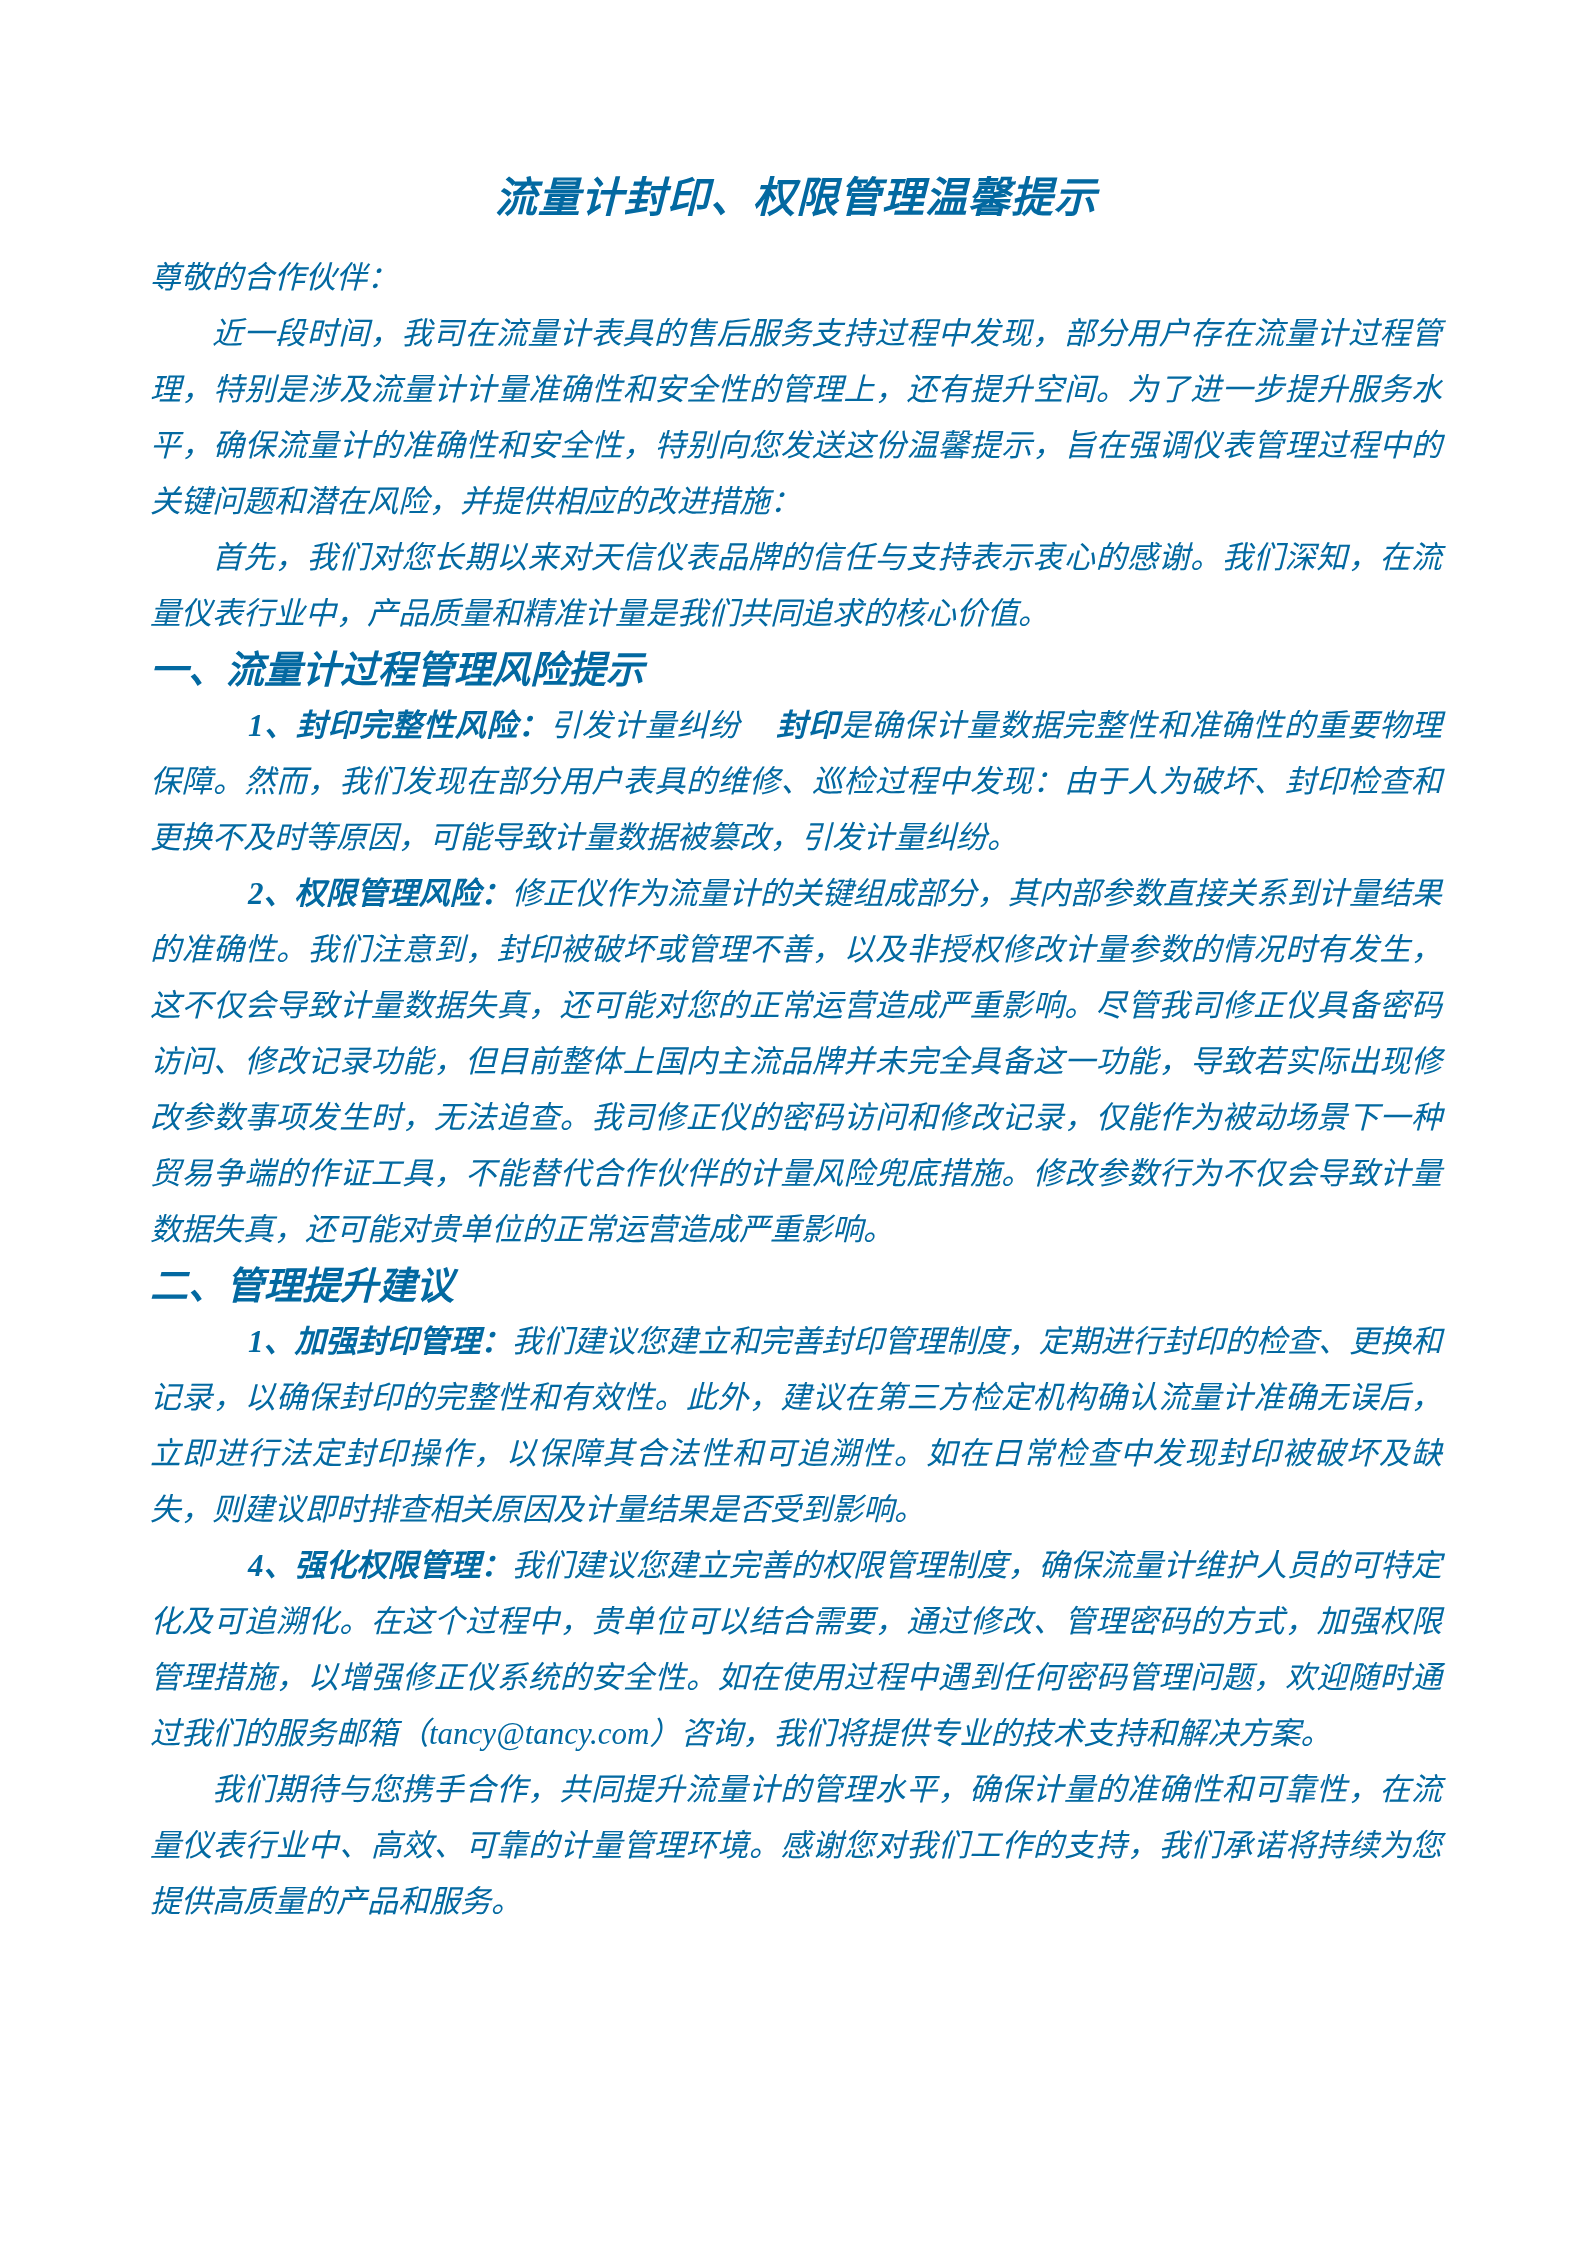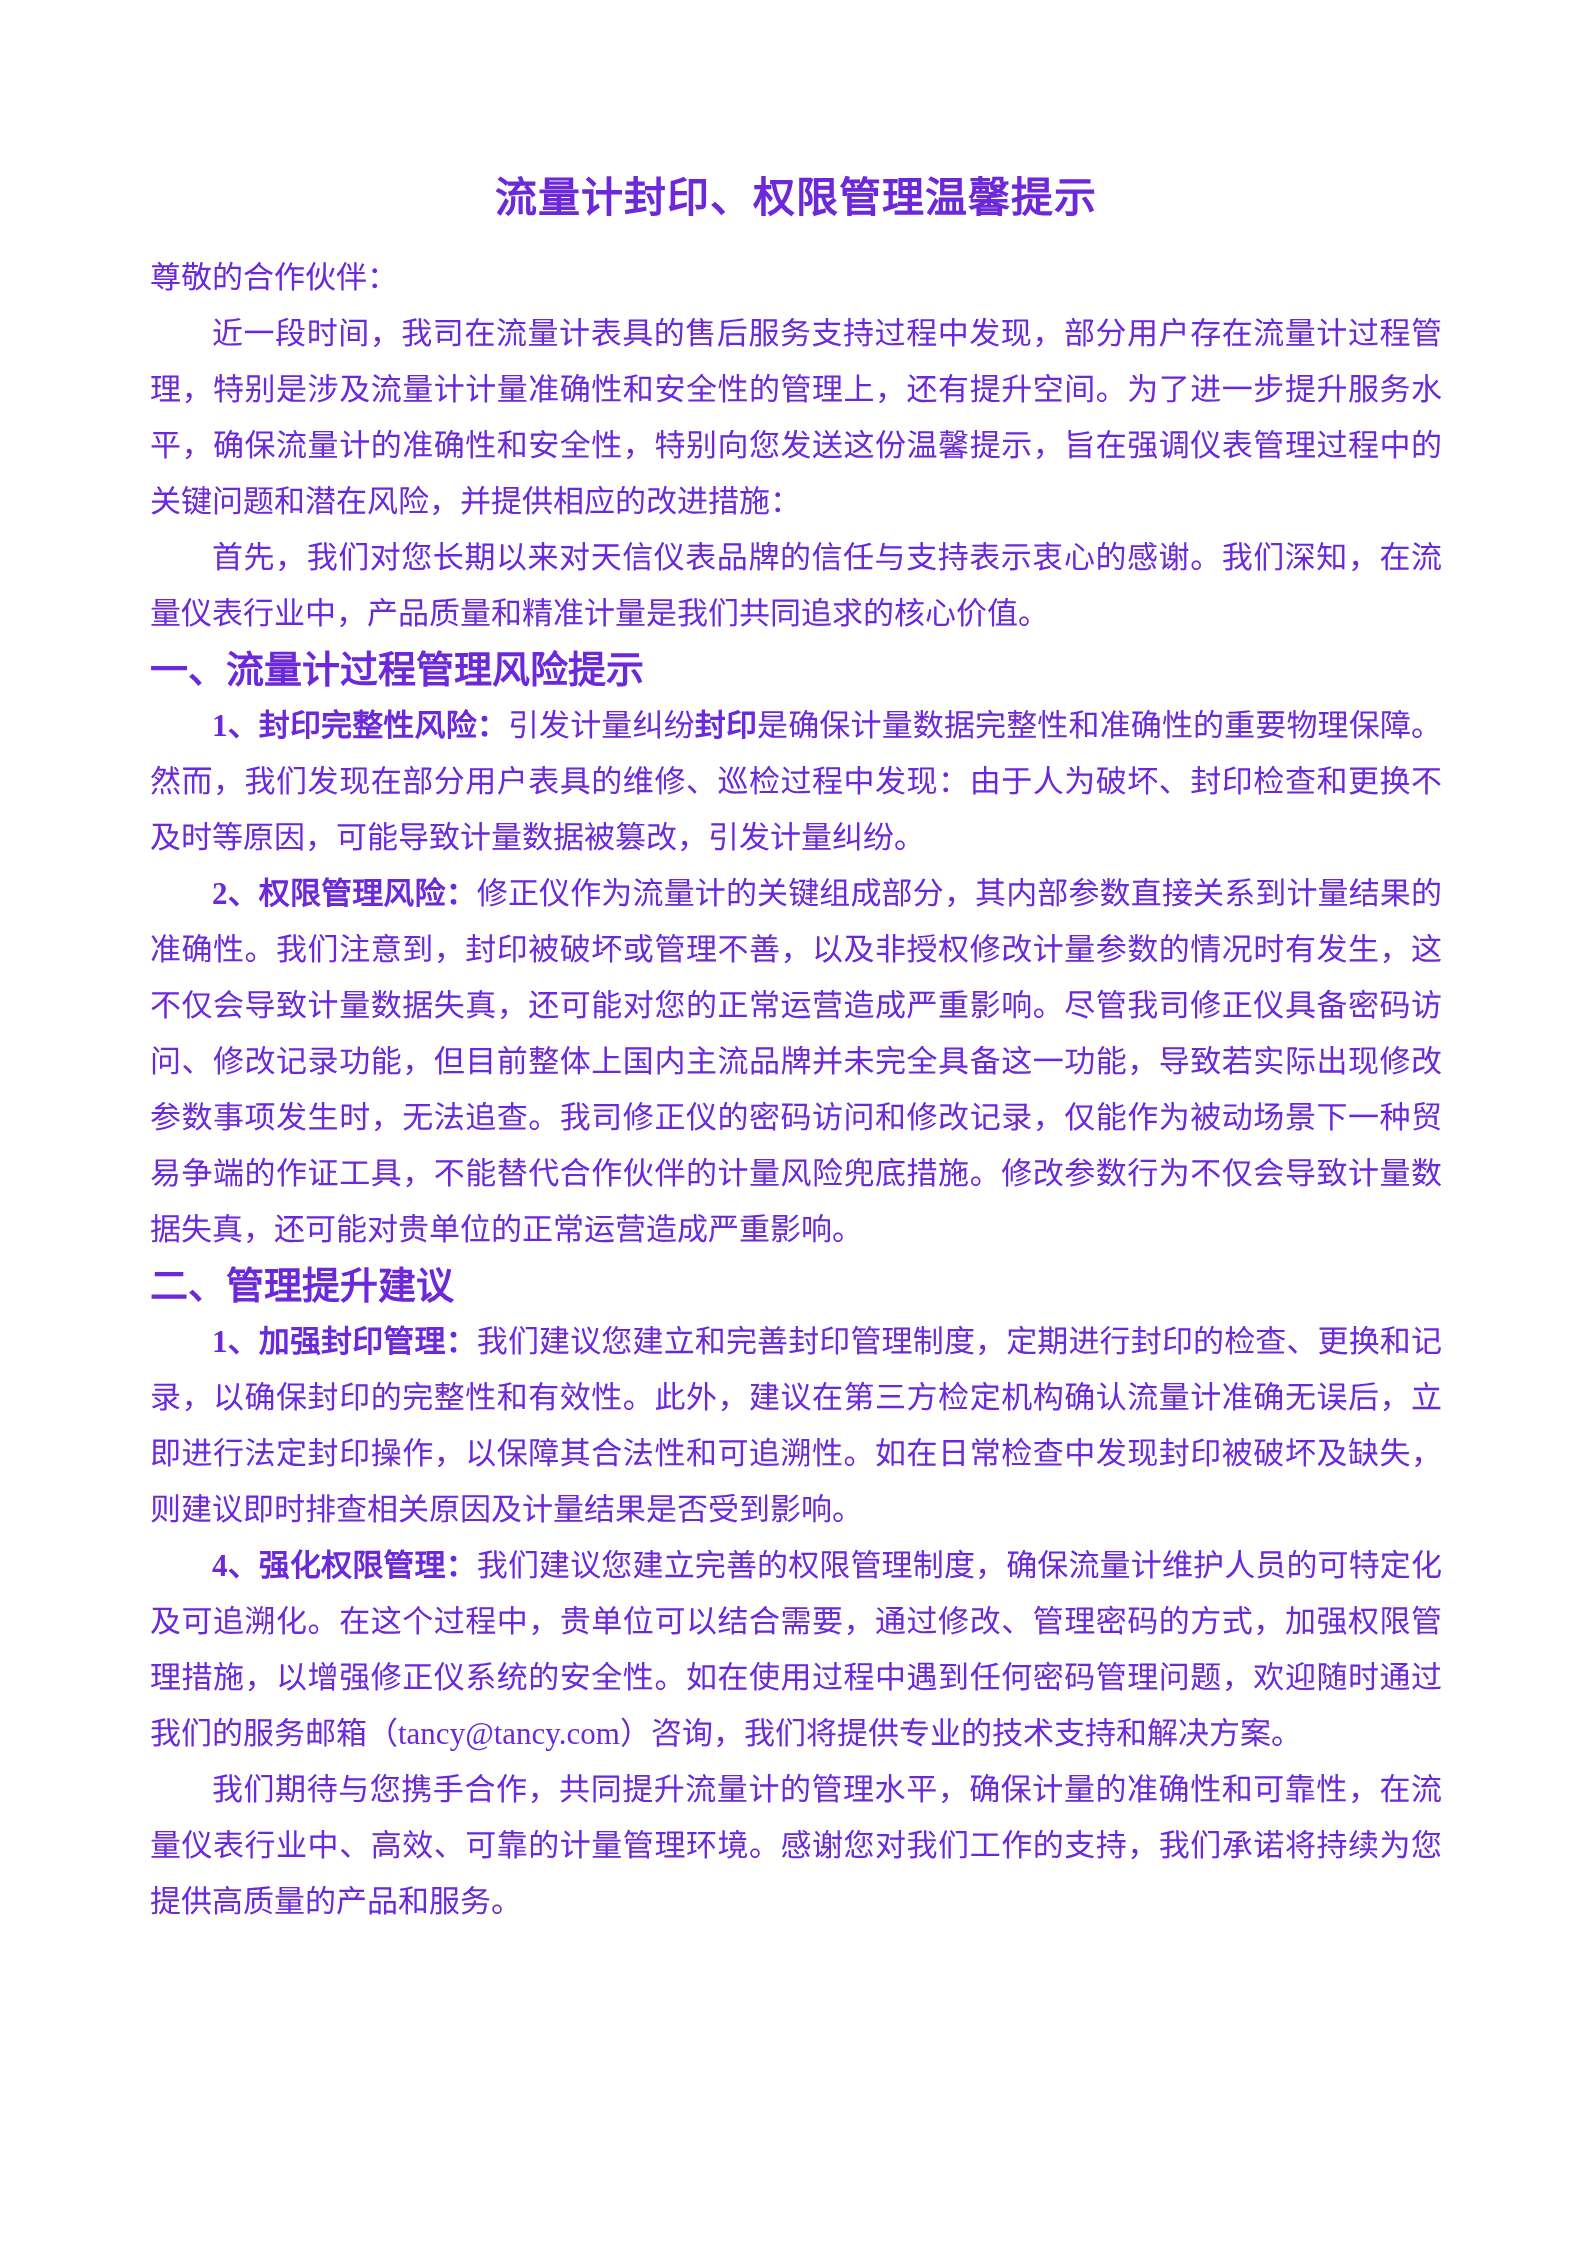--- a/index.html
+++ b/index.html
@@ -8,25 +8,26 @@
     background: #ffffff;
   }
   .page {
     position: relative;
     width: 1587px;
     height: 2245px;
     margin: 0 auto;
     background: #ffffff;
     box-sizing: border-box;
     padding: 172px 145px 0 150px;
-    color: #6d28d9;
+    color: #0369a1;
     font-family: "Liberation Serif", "DejaVu Serif", serif;
     font-size: 31px;
     line-height: 56px;
     text-align: justify;
+    font-style: italic;
   }
   .doc-title {
     margin: 0 0 26px 0;
     font-family: "Liberation Sans", "DejaVu Sans", sans-serif;
     font-size: 42px;
     line-height: 52px;
     font-weight: 700;
     text-align: center;
     letter-spacing: 1px;
   }
@@ -42,20 +43,21 @@
   h2.sec-heading {
     margin: 0;
     font-size: 38px;
     line-height: 56px;
     font-weight: 700;
     text-align: left;
     text-indent: 0;
   }
   b.run-bold {
     font-weight: 700;
+    margin-left: 36px;
   }
 </style>
 </head>
 <body>
 
 <div class="page">
 
   <h1 class="doc-title">流量计封印、权限管理温馨提示</h1>
 
   <p class="no-indent">尊敬的合作伙伴：</p>

